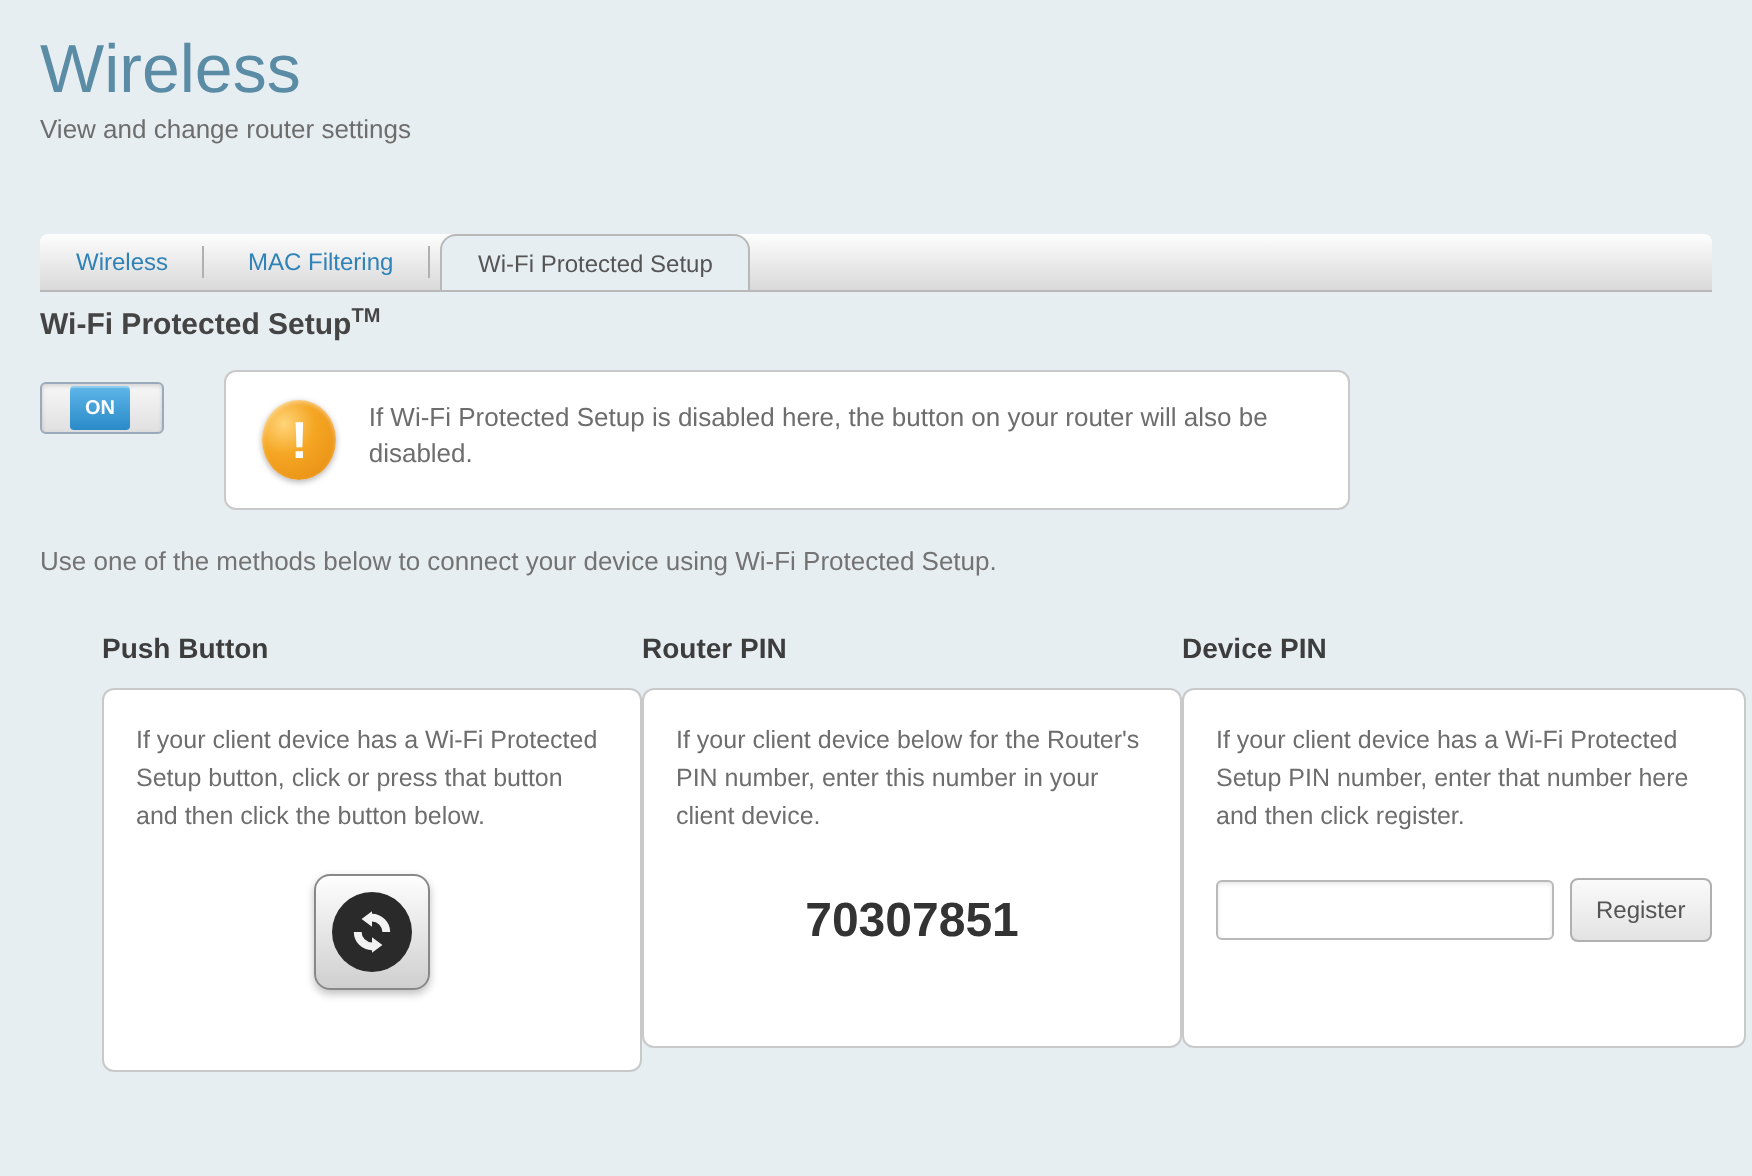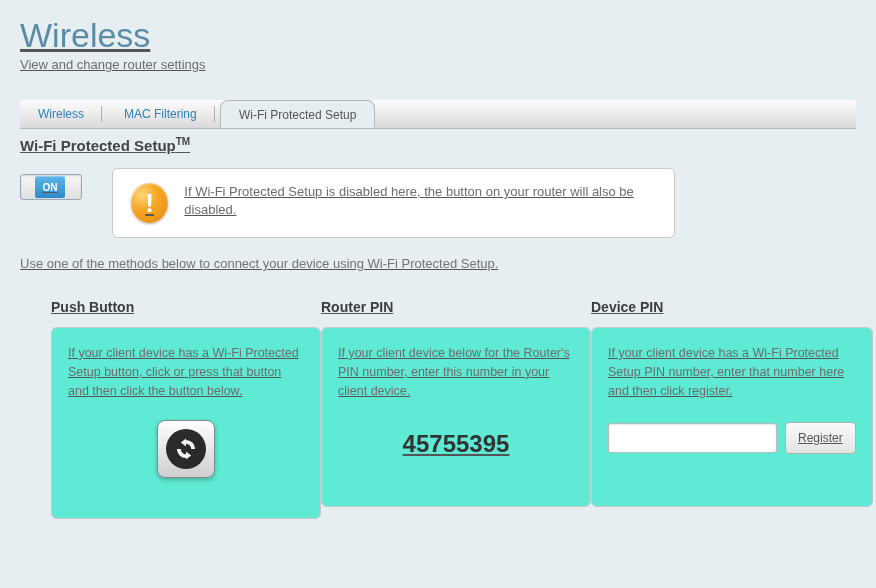--- a/index.html
+++ b/index.html
@@ -1,18 +1,18 @@
 <!DOCTYPE html>
 <html><head>
 <meta charset="utf-8">
 <style>
   html,body{margin:0;padding:0;font-family:Arial,Helvetica,sans-serif;background:#e7eef2;color:#555;}
-  .page{width:876px;min-height:588px;box-sizing:border-box;padding:10px 20px 20px 20px;text-decoration:underline;}
+  .page{width:876px;min-height:588px;box-sizing:border-box;padding:10px 20px 20px 20px;}
   h1{font-weight:300;color:#5b8ca5;font-size:34px;margin:6px 0 2px 0;}
-  .subtitle{font-size:13px;color:#6d6d6d;margin-bottom:28px;}
+  .subtitle{font-size:13px;color:#6d6d6d;margin-bottom:45px;}
   .tabbar{height:28px;position:relative;border-bottom:1px solid #b8b8b8;
           background:linear-gradient(#fdfdfd,#d9d9d9);border-radius:4px 4px 0 0;}
   .tab{position:absolute;top:0;height:28px;line-height:28px;padding:0 18px;font-size:12px;color:#2f82b7;cursor:pointer;}
   .tab.sep::after{content:"";position:absolute;right:0;top:6px;height:16px;border-right:1px solid #b0b0b0;}
   .tab.active{background:#e7eef2;color:#555;border:1px solid #b8b8b8;border-bottom:none;
               border-radius:8px 8px 0 0;height:27px;top:0;z-index:2;}
   .section-title{font-size:15px;font-weight:bold;color:#444;margin:7px 0 14px 0;}
   .section-title sup{font-size:10px;vertical-align:super;}
   .row{display:flex;align-items:flex-start;}
   .toggle{width:60px;height:24px;border-radius:3px;background:linear-gradient(#f7f7f7,#e0e0e0);
@@ -25,21 +25,21 @@
             padding:14px 18px;display:flex;align-items:flex-start;}
   .warn-icon{width:40px;height:40px;border-radius:50%;
              background:radial-gradient(circle at 30% 30%, #ffd57a 0%, #f5a623 40%, #e58a10 100%);
              display:flex;align-items:center;justify-content:center;color:#fff;font-size:26px;font-weight:bold;
              margin-right:16px;box-shadow:0 1px 3px rgba(0,0,0,.3),inset 0 1px 2px rgba(255,255,255,.5);} 
   .infocard p{margin:0;font-size:13px;color:#6d6d6d;line-height:1.4;}
   .instr{font-size:13px;color:#737373;margin:18px 0 28px 0;}
   .cols{display:flex;justify-content:space-between;padding-left:31px;}
   .col{flex:0 0 270px;}
   .col h3{font-size:14px;font-weight:bold;color:#3d3d3d;margin:0 0 12px 0;}
-  .card{border:1px solid #c9c9c9;background:#5eead4;border-radius:6px;padding:16px 16px 40px 16px;min-height:180px;box-sizing:border-box;}
+  .card{border:1px solid #c9c9c9;background:#ffffff;border-radius:6px;padding:16px 16px 40px 16px;min-height:180px;box-sizing:border-box;}
   .card p{margin:0 0 20px 0;font-size:12.5px;color:#6d6d6d;line-height:1.5;}
   .wps-btn{width:56px;height:56px;margin:8px auto 0 auto;border-radius:8px;
            background:linear-gradient(#fefefe,#cfcfcf);border:1px solid #888;
            display:flex;align-items:center;justify-content:center;cursor:pointer;
            box-shadow:0 2px 4px rgba(0,0,0,.25),inset 0 1px 0 #fff;}
   .wps-inner{width:40px;height:40px;border-radius:50%;background:#2a2a2a;
              display:flex;align-items:center;justify-content:center;}
   .pin{font-size:24px;font-weight:bold;color:#333;text-align:center;margin-top:30px;}
   .dev-row{display:flex;align-items:center;margin-top:22px;}
   .dev-row input{flex:1;height:24px;border:1px solid #b9b9b9;border-radius:3px;padding:2px 6px;
@@ -91,21 +91,21 @@
             </svg>
           </div>
         </div>
       </div>
     </div>
 
     <div class="col">
       <h3>Router PIN</h3>
       <div class="card">
         <p>If your client device below for the Router's PIN number, enter this number in your client device.</p>
-        <div class="pin">45755395</div>
+        <div class="pin">70307851</div>
       </div>
     </div>
 
     <div class="col">
       <h3>Device PIN</h3>
       <div class="card">
         <p>If your client device has a Wi-Fi Protected Setup PIN number, enter that number here and then click register.</p>
         <div class="dev-row">
           <input type="text" value="" style="">
           <button class="btn">Register</button>

